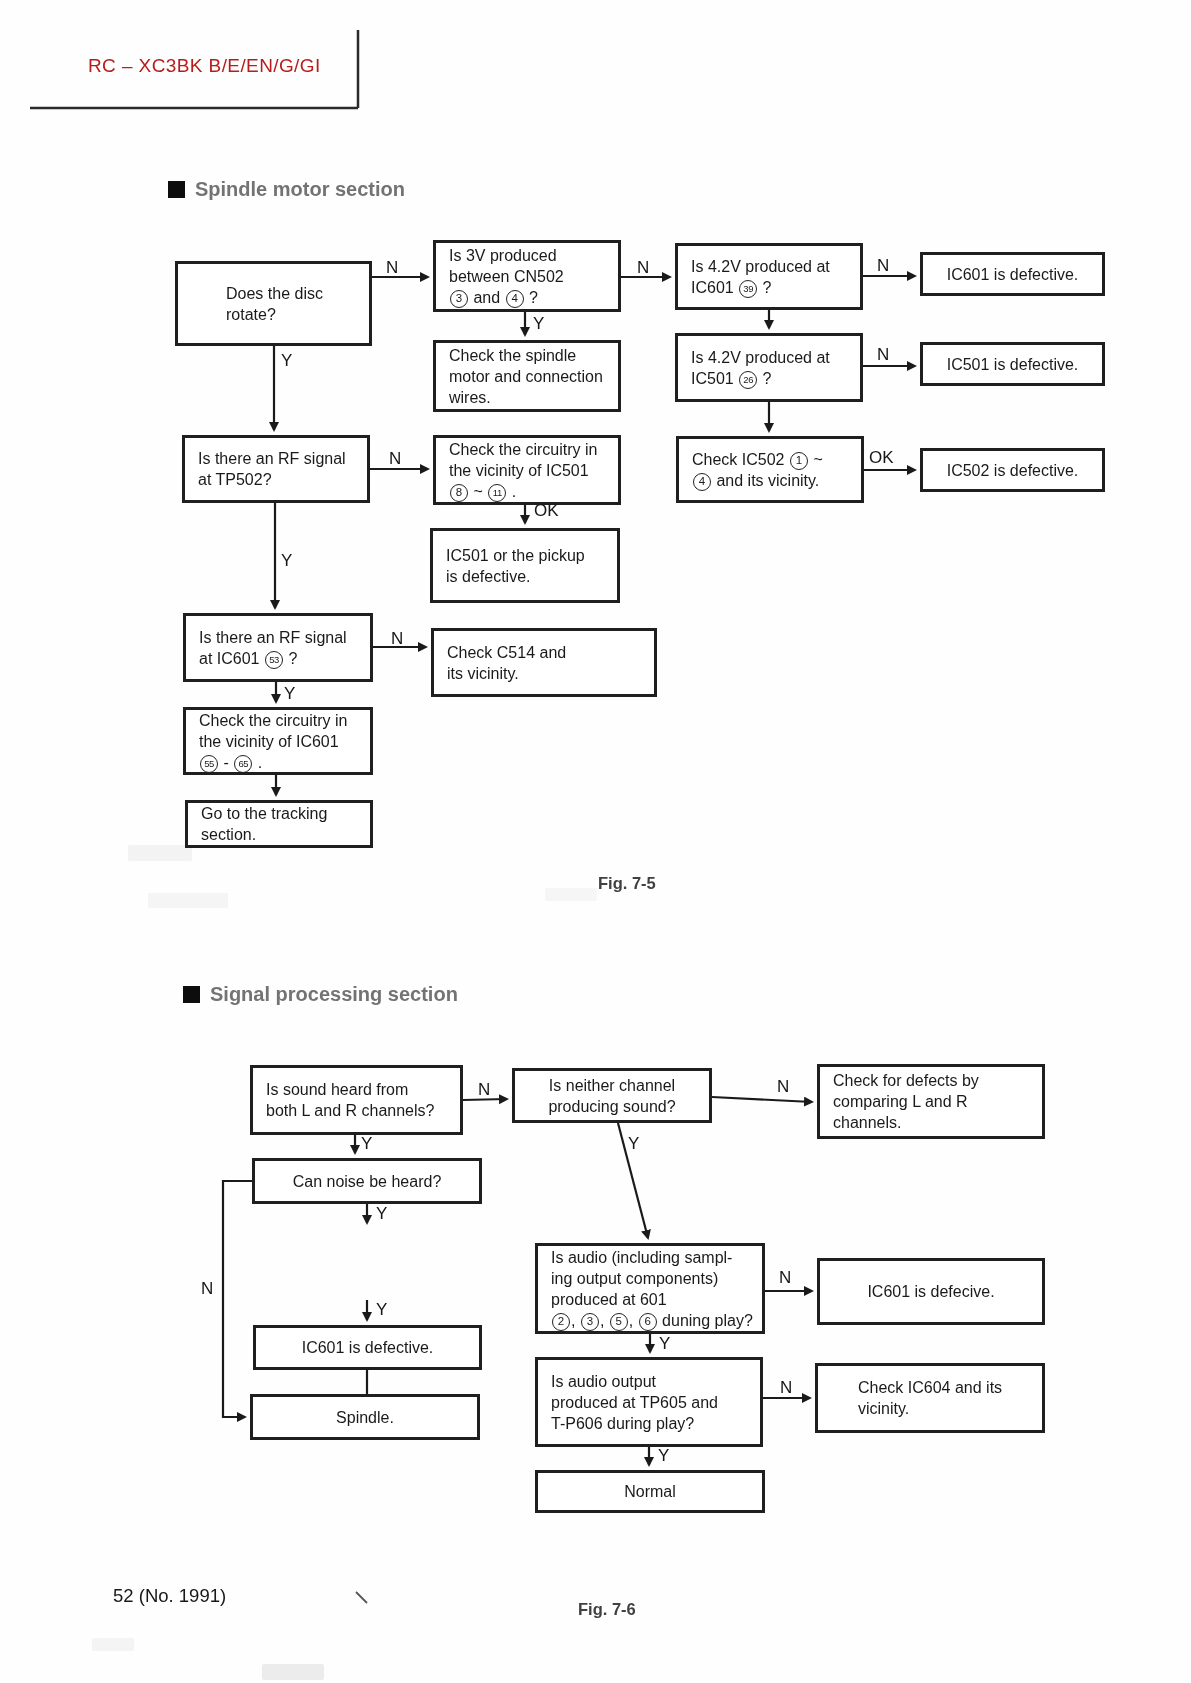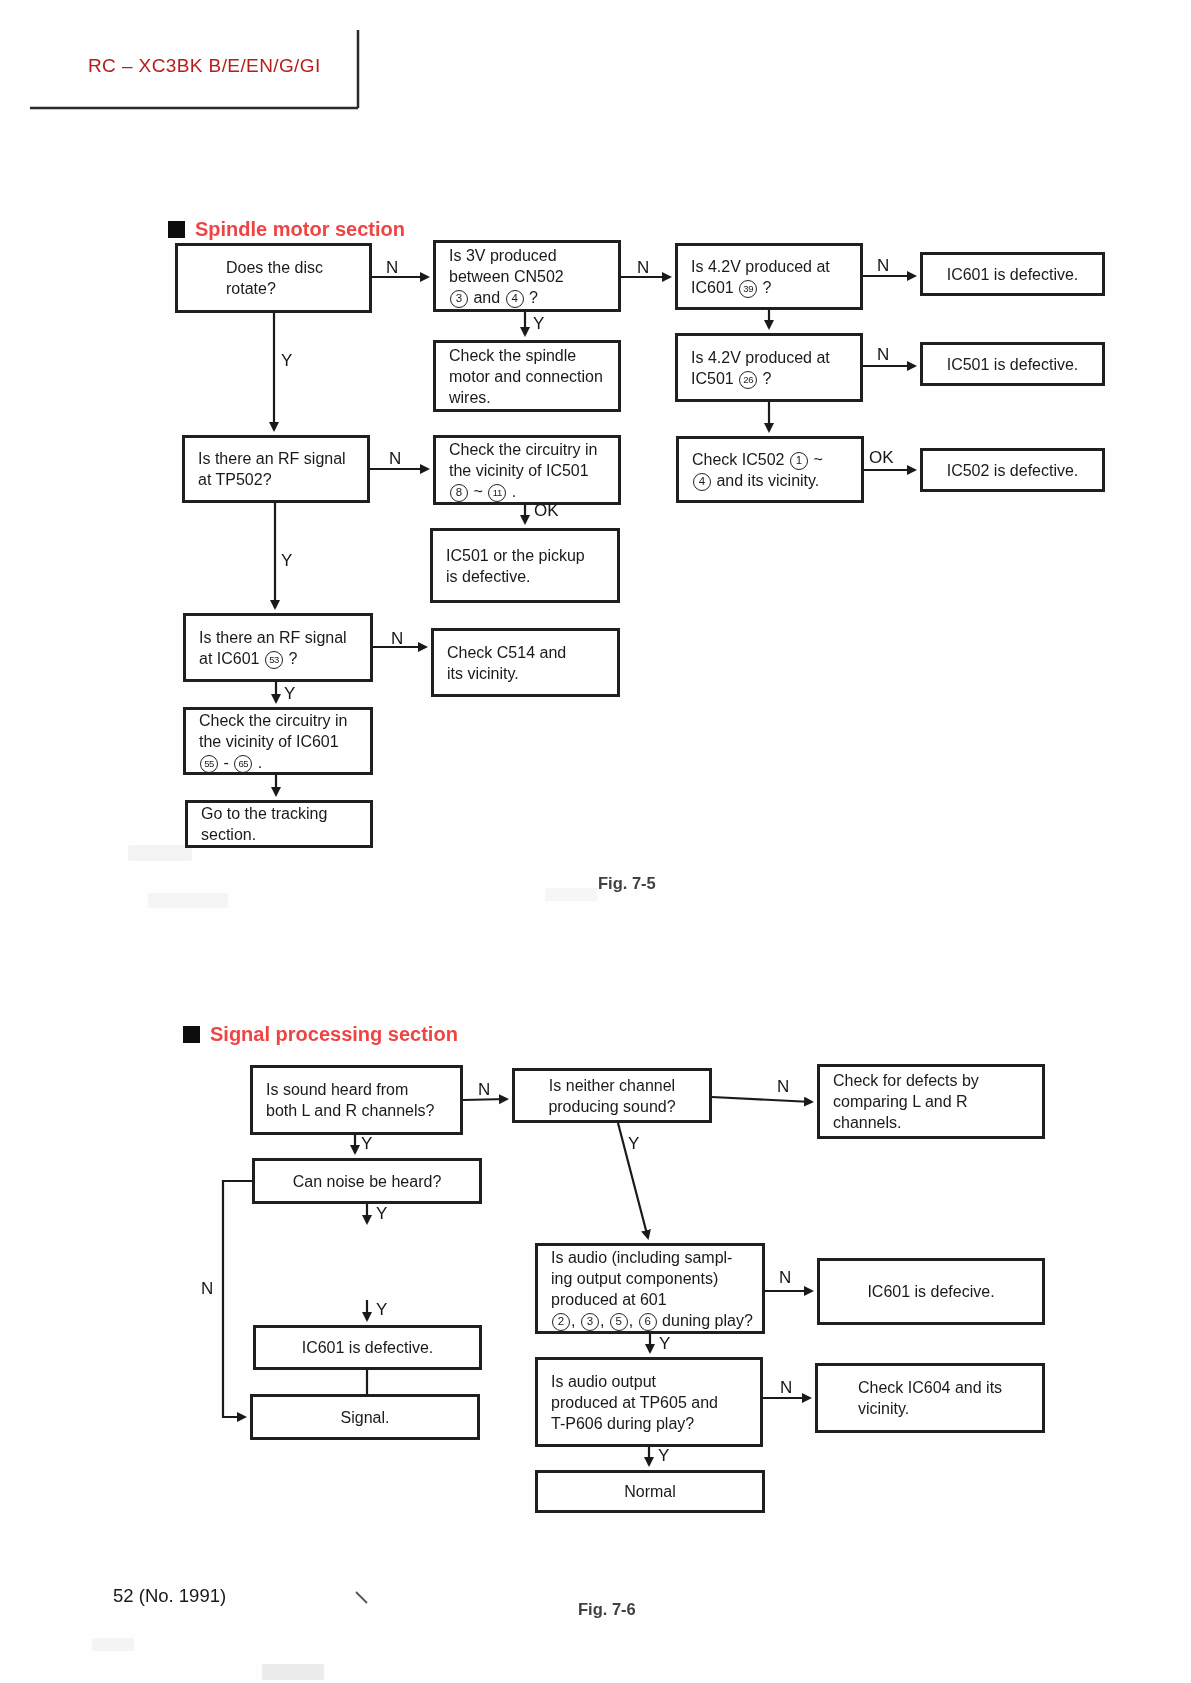--- a/index.html
+++ b/index.html
@@ -7,21 +7,21 @@
           font-family:"Liberation Sans",sans-serif;color:#1a1a1a;overflow:hidden;}
   svg.lines{position:absolute;left:0;top:0;width:1191px;height:1683px;}
   .box{position:absolute;border:3px solid #1f1f1f;background:#ffffff;box-sizing:border-box;
        display:flex;align-items:center;font-size:16px;line-height:21px;padding:3px 8px 3px 13px;}
   .box.center{justify-content:center;text-align:center;padding:3px 6px;}
   .bt{display:inline-block;}
   .circ{display:inline-block;box-sizing:border-box;width:18px;height:18px;border:1.4px solid #222;
         border-radius:50%;font-size:11.5px;line-height:15px;text-align:center;vertical-align:1px;margin:0 1px;}
   .circ.c2{font-size:9.5px;letter-spacing:-0.5px;}
   .elabel{position:absolute;font-size:17px;color:#161616;}
-  .sec-title{position:absolute;display:flex;align-items:center;gap:10px;font-size:20px;font-weight:bold;color:#ef4444;margin-top:40px;}
+  .sec-title{position:absolute;display:flex;align-items:center;gap:10px;font-size:20px;font-weight:bold;color:#737373;}
   .sec-title .sq{width:17px;height:17px;background:#0d0d0d;display:inline-block;}
   .fig{position:absolute;font-size:16.5px;font-weight:bold;color:#404040;}
   .header-model{position:absolute;left:88px;top:55px;font-size:19px;letter-spacing:0.4px;color:#b91c1c;}
   .footer{position:absolute;left:113px;top:1585px;font-size:18.5px;color:#181818;}
   .smudge{position:absolute;border-radius:2px;}
 </style>
 </head>
 <body>
 
 <div class="canvas">
@@ -84,21 +84,21 @@
   <div class="sec-title" style="left:183px;top:983px;">
     <span class="sq"></span>
     <span>Signal processing section</span>
   </div>
 
   <div class="fig" style="left:598px;top:874px;">Fig. 7-5</div>
   <div class="fig" style="left:578px;top:1600px;">Fig. 7-6</div>
 
   <div class="footer">52 (No. 1991)</div>
 
-  <div class="box" style="left:175px;top:243px;width:197px;height:70px;padding-left:48px;">
+  <div class="box" style="left:175px;top:261px;width:197px;height:85px;padding-left:48px;">
       <span class="bt">Does the disc rotate?</span>
     </div>
   <div class="box" style="left:433px;top:240px;width:188px;height:72px;">
       <span class="bt">Is 3V produced<br>between CN502<br><span class="circ">3</span> and <span class="circ">4</span> ?</span>
     </div>
   <div class="box" style="left:675px;top:243px;width:188px;height:67px;">
       <span class="bt">Is 4.2V produced at<br>IC601 <span class="circ c2">39</span> ?</span>
     </div>
   <div class="box center" style="left:920px;top:252px;width:185px;height:44px;">
       <span class="bt">IC601 is defective.</span>
@@ -123,21 +123,21 @@
     </div>
   <div class="box" style="left:433px;top:435px;width:188px;height:70px;">
       <span class="bt">Check the circuitry in<br>the vicinity of IC501<br><span class="circ">8</span> ~ <span class="circ c2">11</span> .</span>
     </div>
   <div class="box" style="left:430px;top:528px;width:190px;height:75px;">
       <span class="bt">IC501 or the pickup<br>is defective.</span>
     </div>
   <div class="box" style="left:183px;top:613px;width:190px;height:69px;">
       <span class="bt">Is there an RF signal<br>at IC601 <span class="circ c2">53</span> ?</span>
     </div>
-  <div class="box" style="left:431px;top:628px;width:189px;height:69px;">
+  <div class="box" style="left:431px;top:628px;width:226px;height:69px;">
       <span class="bt">Check C514 and<br>its vicinity.</span>
     </div>
   <div class="box" style="left:183px;top:707px;width:190px;height:68px;">
       <span class="bt">Check the circuitry in<br>the vicinity of IC601<br><span class="circ c2">55</span> - <span class="circ c2">65</span> .</span>
     </div>
   <div class="box" style="left:185px;top:800px;width:188px;height:48px;">
       <span class="bt">Go to the tracking<br>section.</span>
     </div>
 
   <div class="box" style="left:250px;top:1065px;width:213px;height:70px;">
@@ -149,21 +149,21 @@
   <div class="box" style="left:817px;top:1064px;width:228px;height:75px;">
       <span class="bt">Check for defects by<br>comparing L and R<br>channels.</span>
     </div>
   <div class="box center" style="left:252px;top:1158px;width:230px;height:46px;">
       <span class="bt">Can noise be heard?</span>
     </div>
   <div class="box center" style="left:253px;top:1325px;width:229px;height:45px;">
       <span class="bt">IC601 is defective.</span>
     </div>
   <div class="box center" style="left:250px;top:1394px;width:230px;height:46px;">
-      <span class="bt">Signal.</span>
+      <span class="bt">Spindle.</span>
     </div>
   <div class="box" style="left:535px;top:1243px;width:230px;height:91px;">
       <span class="bt">Is audio (including sampl-<br>ing output components)<br>produced at 601<br><span class="circ">2</span>, <span class="circ">3</span>, <span class="circ">5</span>, <span class="circ">6</span> duning play?</span>
     </div>
   <div class="box center" style="left:817px;top:1258px;width:228px;height:67px;">
       <span class="bt">IC601 is defecive.</span>
     </div>
   <div class="box" style="left:535px;top:1357px;width:228px;height:90px;">
       <span class="bt">Is audio output<br>produced at TP605 and<br>T-P606 during play?</span>
     </div>

